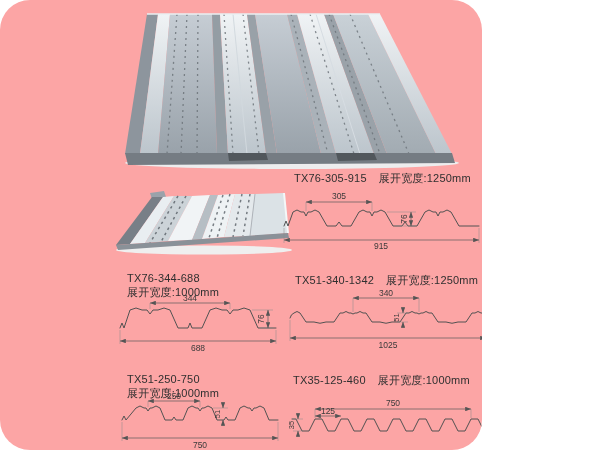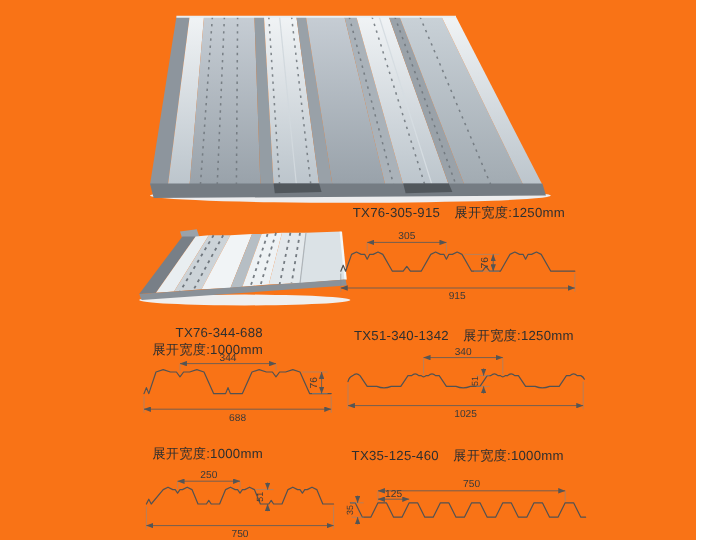--- a/index.html
+++ b/index.html
@@ -1,22 +1,22 @@
 <!DOCTYPE html>
 <html><head>
 <meta charset="utf-8">
 <style>
   html,body{margin:0;padding:0;background:#fff;}
-  .page{position:relative;width:580px;height:450px;background:#f97316;overflow:hidden;
-        font-family:"Liberation Sans",sans-serif;}
+  .page{position:relative;width:482px;height:450px;background:#fca5a5;overflow:hidden;
+        font-family:"Liberation Sans",sans-serif;border-radius:30px;}
   svg{position:absolute;overflow:visible;}
   .lbl{position:absolute;font:400 11px/14px "Liberation Sans",sans-serif;color:#2f2f2f;
        white-space:nowrap;letter-spacing:.2px;}
   .lbl .u{margin-left:12px;}
-  .lbl.two span{display:block;text-align:right;}
+  .lbl.two span{display:block;}
   .prof{fill:none;stroke:#525252;stroke-width:1;stroke-linejoin:round;stroke-linecap:round;}
   .dln{stroke:#5a5a5a;stroke-width:.7;fill:none;}
   .ext{stroke:#8a8a8a;stroke-width:.5;fill:none;}
   .dim{font:8.5px "Liberation Sans",sans-serif;fill:#3a3a3a;}
   .dim.s{font-size:7.5px;}
 </style>
 </head>
 <body>
 
 <div class="page">
@@ -168,20 +168,21 @@
       <text class="dim s" text-anchor="middle" transform="rotate(-90 110.5 31.5)" x="110.5" y="31.5">51</text>
     </g>
     <g>
       <path class="ext" d="M2,34 V55 M198,32 V55"></path>
       <line class="dln" x1="2" y1="52" x2="198" y2="52" marker-start="url(#arr)" marker-end="url(#arr)"></line>
       <text class="dim" x="100" y="61.5" text-anchor="middle">1025</text>
     </g>
   </svg>
 
   <div class="lbl two" style="left:127px;top:372px">
+    <span>TX51-250-750</span>
     <span>展开宽度:1000mm</span>
   </div>
   <svg style="left:120px;top:394px" width="162" height="56" viewBox="0 0 162 56">
     <path class="prof" d="M2,26 l2,-4 l2,4 l10,-12 l4,-2 l4,2 l2,0 l2,3 l2,-3 l2,0 l4,-2 l4,2 l5,12 l7,0 l2,-3 l2,3 l7,0 l5,-12 l4,-2 l4,2 l2,0 l2,3 l2,-3 l2,0 l4,-2 l4,2 l5,12 l7,0 l2,-3 l2,3 l7,0 l5,-12 l4,-2 l4,2 l2,0 l2,3 l2,-3 l2,0 l4,-2 l4,2 l5,12 l9,0"></path>
     <g>
       <path class="ext" d="M28,7 V13 M80,7 V13"></path>
       <line class="dln" x1="28" y1="7" x2="80" y2="7" marker-start="url(#arr)" marker-end="url(#arr)"></line>
       <text class="dim" x="54" y="4.5" text-anchor="middle">250</text>
     </g>
     <g>

